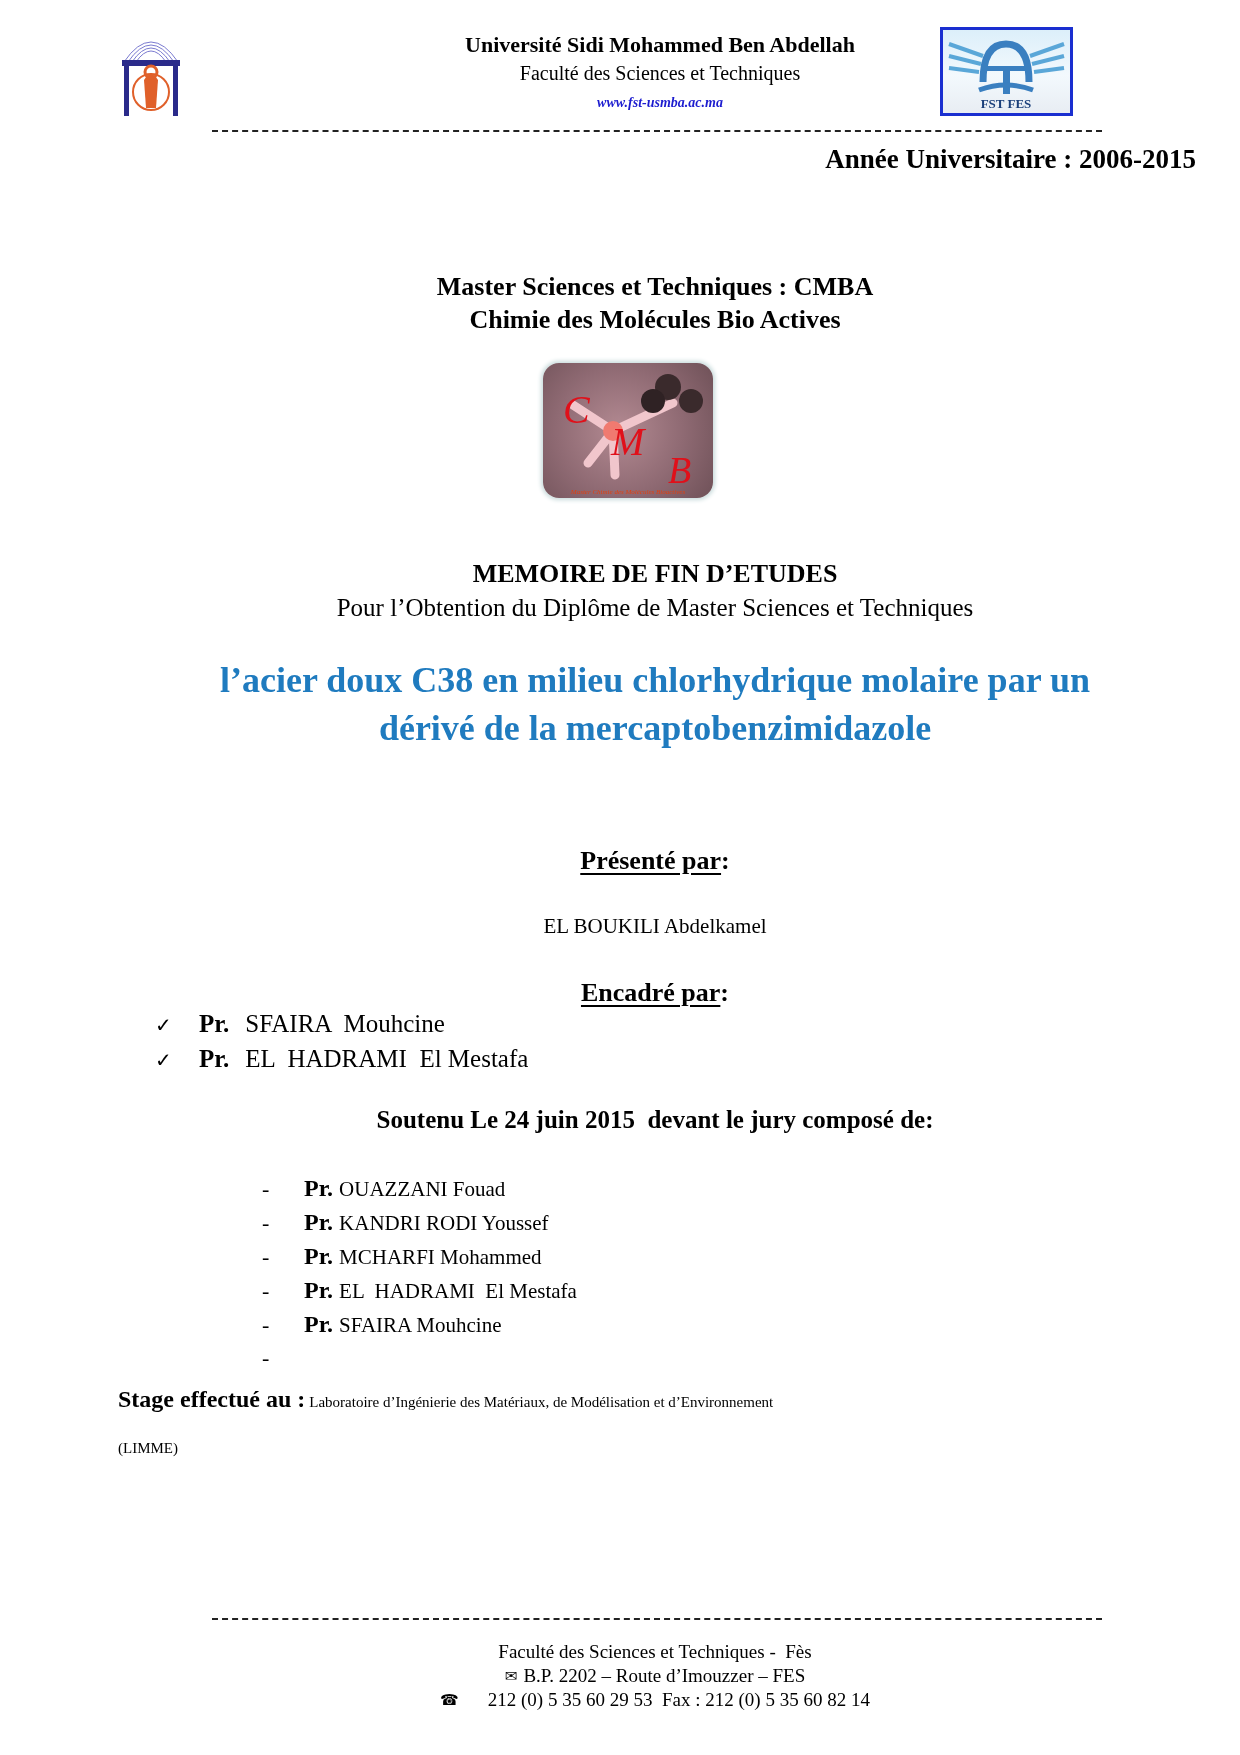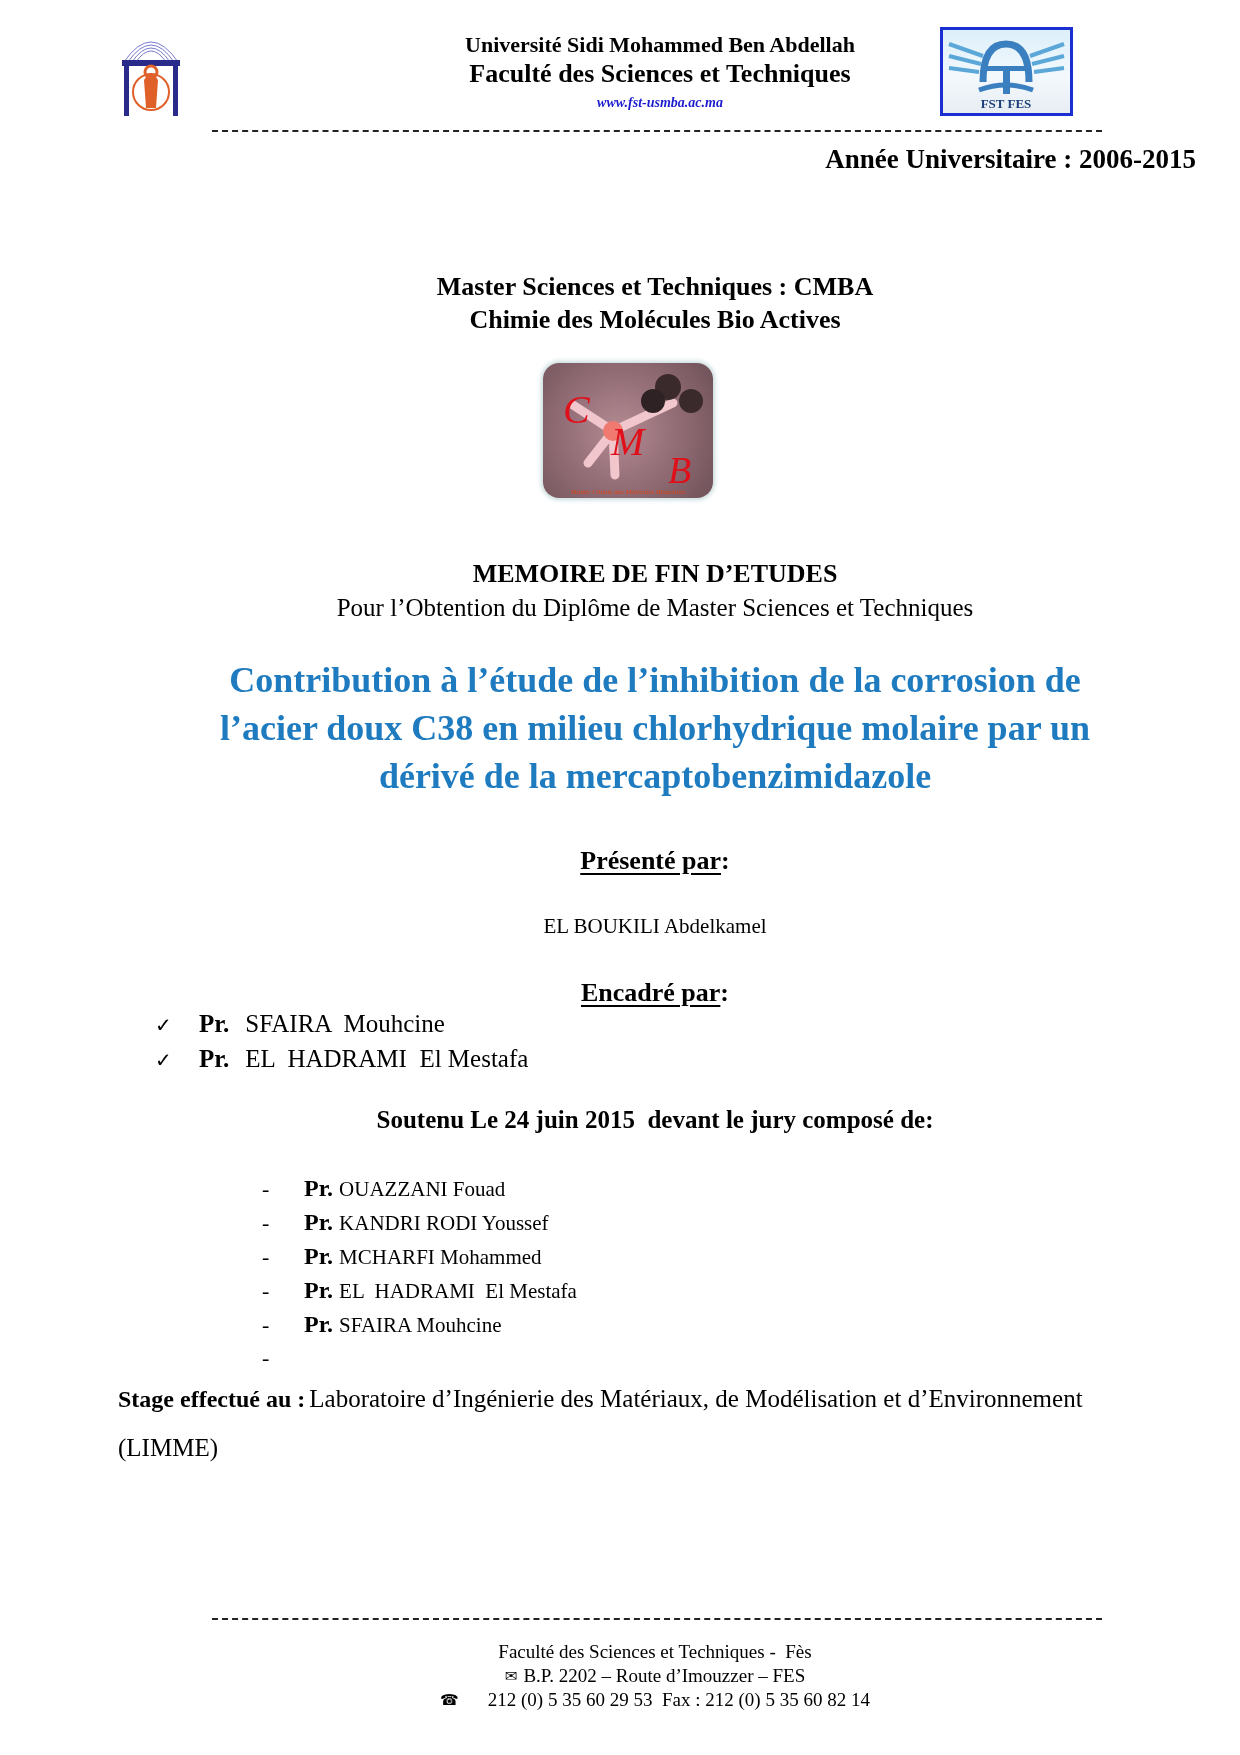--- a/index.html
+++ b/index.html
@@ -4,21 +4,21 @@
 <style>
   html, body { margin:0; padding:0; background:#ffffff; }
   body { width:1240px; height:1755px; position:relative; overflow:hidden; font-family:"Liberation Serif", serif; color:#000; }
   .abs { position:absolute; }
   .center { text-align:center; }
   .dash-line { position:absolute; left:212px; width:890px; height:0; border-top:2px dashed #222; }
   #logo-left { left:118px; top:28px; width:66px; height:92px; }
   #logo-right { left:940px; top:27px; width:133px; height:89px; border:3px solid #1a2fd0; box-sizing:border-box; background:linear-gradient(180deg,#dceffa 0%,#f3f9fd 55%,#e8edf3 100%); overflow:hidden; }
   #uni-block { left:300px; top:30px; width:720px; }
   #uni-block .l1 { font-size:22px; font-weight:bold; line-height:29px; }
-  #uni-block .l2 { font-size:26px; font-weight:bold; line-height:29px; }
+  #uni-block .l2 { font-size:20px; font-weight:normal; line-height:29px; }
   #uni-block .l3 { font-size:14px; font-weight:bold; font-style:italic; color:#1c1ccf; line-height:29px; }
   #annee { right:44px; top:144px; font-size:27px; font-weight:bold; }
   #master { left:0; width:1310px; top:270px; font-size:26px; font-weight:bold; line-height:33px; }
   #cmb-logo { left:543px; top:363px; width:170px; height:135px; border-radius:16px; overflow:hidden; background:radial-gradient(circle at 45% 50%,#b38a92 0%,#8f6a73 55%,#6f5158 100%); box-shadow:0 0 4px 2px #c9dbdc; }
   #memoire { left:0; width:1310px; top:557px; }
   #memoire .t1 { font-size:26px; font-weight:bold; line-height:34px; }
   #memoire .t2 { font-size:25px; line-height:34px; }
   #title { left:120px; width:1070px; top:656px; font-size:36px; font-weight:bold; color:#1f7bbf; line-height:48px; text-align:center; }
   .underlined { text-decoration:underline; text-decoration-thickness:2px; text-underline-offset:4px; }
   #presente { left:0; width:1310px; top:846px; font-size:26px; font-weight:bold; }
@@ -29,21 +29,21 @@
   .sup-row .chk { width:44px; font-family:"DejaVu Sans", sans-serif; font-size:20px; }
   .sup-row .pr { font-weight:bold; margin-right:16px; }
   #soutenu { left:0; width:1310px; top:1106px; font-size:25px; font-weight:bold; }
   #jury { left:262px; top:1175px; }
   .jury-row { display:flex; align-items:baseline; height:34px; }
   .jury-row .dash { width:42px; font-size:22px; }
   .jury-row .pr { font-size:24px; font-weight:bold; margin-right:6px; }
   .jury-row .nm { font-size:21px; }
   #stage { left:118px; top:1376px; width:1050px; line-height:46px; }
   #stage .lbl { font-size:24px; font-weight:bold; }
-  #stage .val { font-size:25px; }
+  #stage .val { font-size:15px; }
   #footer { left:0; width:1310px; top:1640px; font-size:19px; line-height:24px; }
   .ficon { display:inline-block; font-family:"DejaVu Sans", sans-serif; font-size:15px; vertical-align:1px; margin-right:6px; }
 </style>
 </head>
 <body>
 
 <div id="logo-left" class="abs">
   <svg width="66" height="92" viewBox="0 0 66 92">
     <g stroke="#7a7ad0" stroke-width="1" fill="none">
       <path d="M6 34 Q33 -6 60 34"></path>
@@ -111,21 +111,20 @@
     <text x="85" y="131" text-anchor="middle" font-family="Liberation Serif, serif" font-style="italic" font-size="7" fill="#e04010">Master Chimie des Molécules Bioactives</text>
   </svg>
 </div>
 
 <div id="memoire" class="abs center">
   <div class="t1">MEMOIRE DE FIN D’ETUDES</div>
   <div class="t2">Pour l’Obtention du Diplôme de Master Sciences et Techniques</div>
 </div>
 
 <div id="title" class="abs">
-  <div>Contribution à l’étude de l’inhibition de la corrosion de</div>
   <div>l’acier doux C38 en milieu chlorhydrique molaire par un</div>
   <div>dérivé de la mercaptobenzimidazole</div>
 </div>
 
 <div id="presente" class="abs center">
   <span class="underlined">Présenté par</span><span>:</span>
 </div>
 <div id="student" class="abs center">EL BOUKILI Abdelkamel</div>
 
 <div id="encadre" class="abs center">

